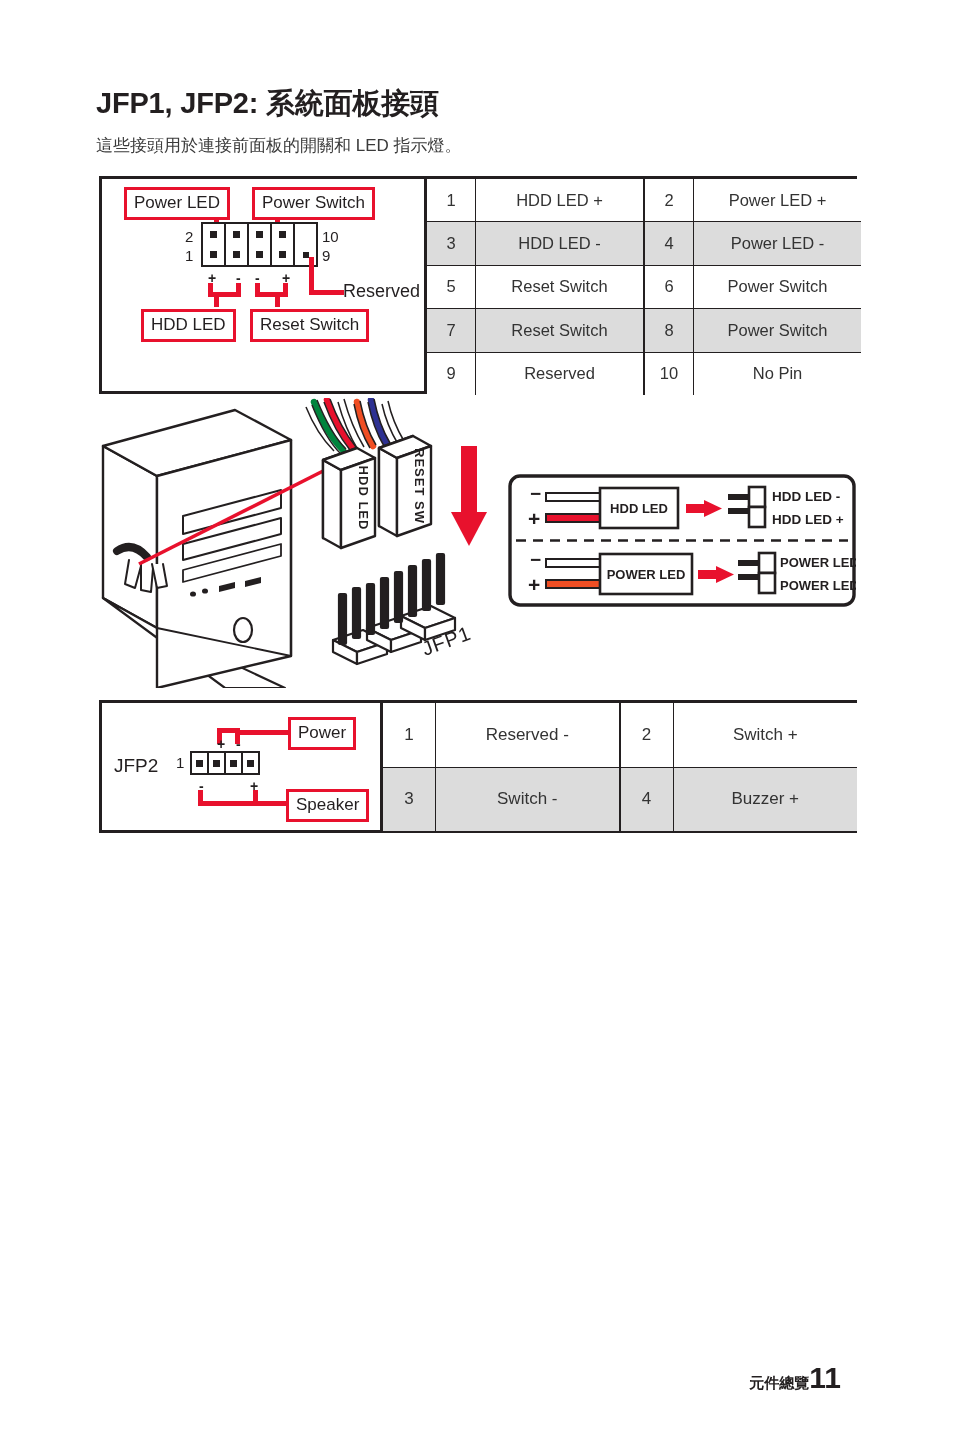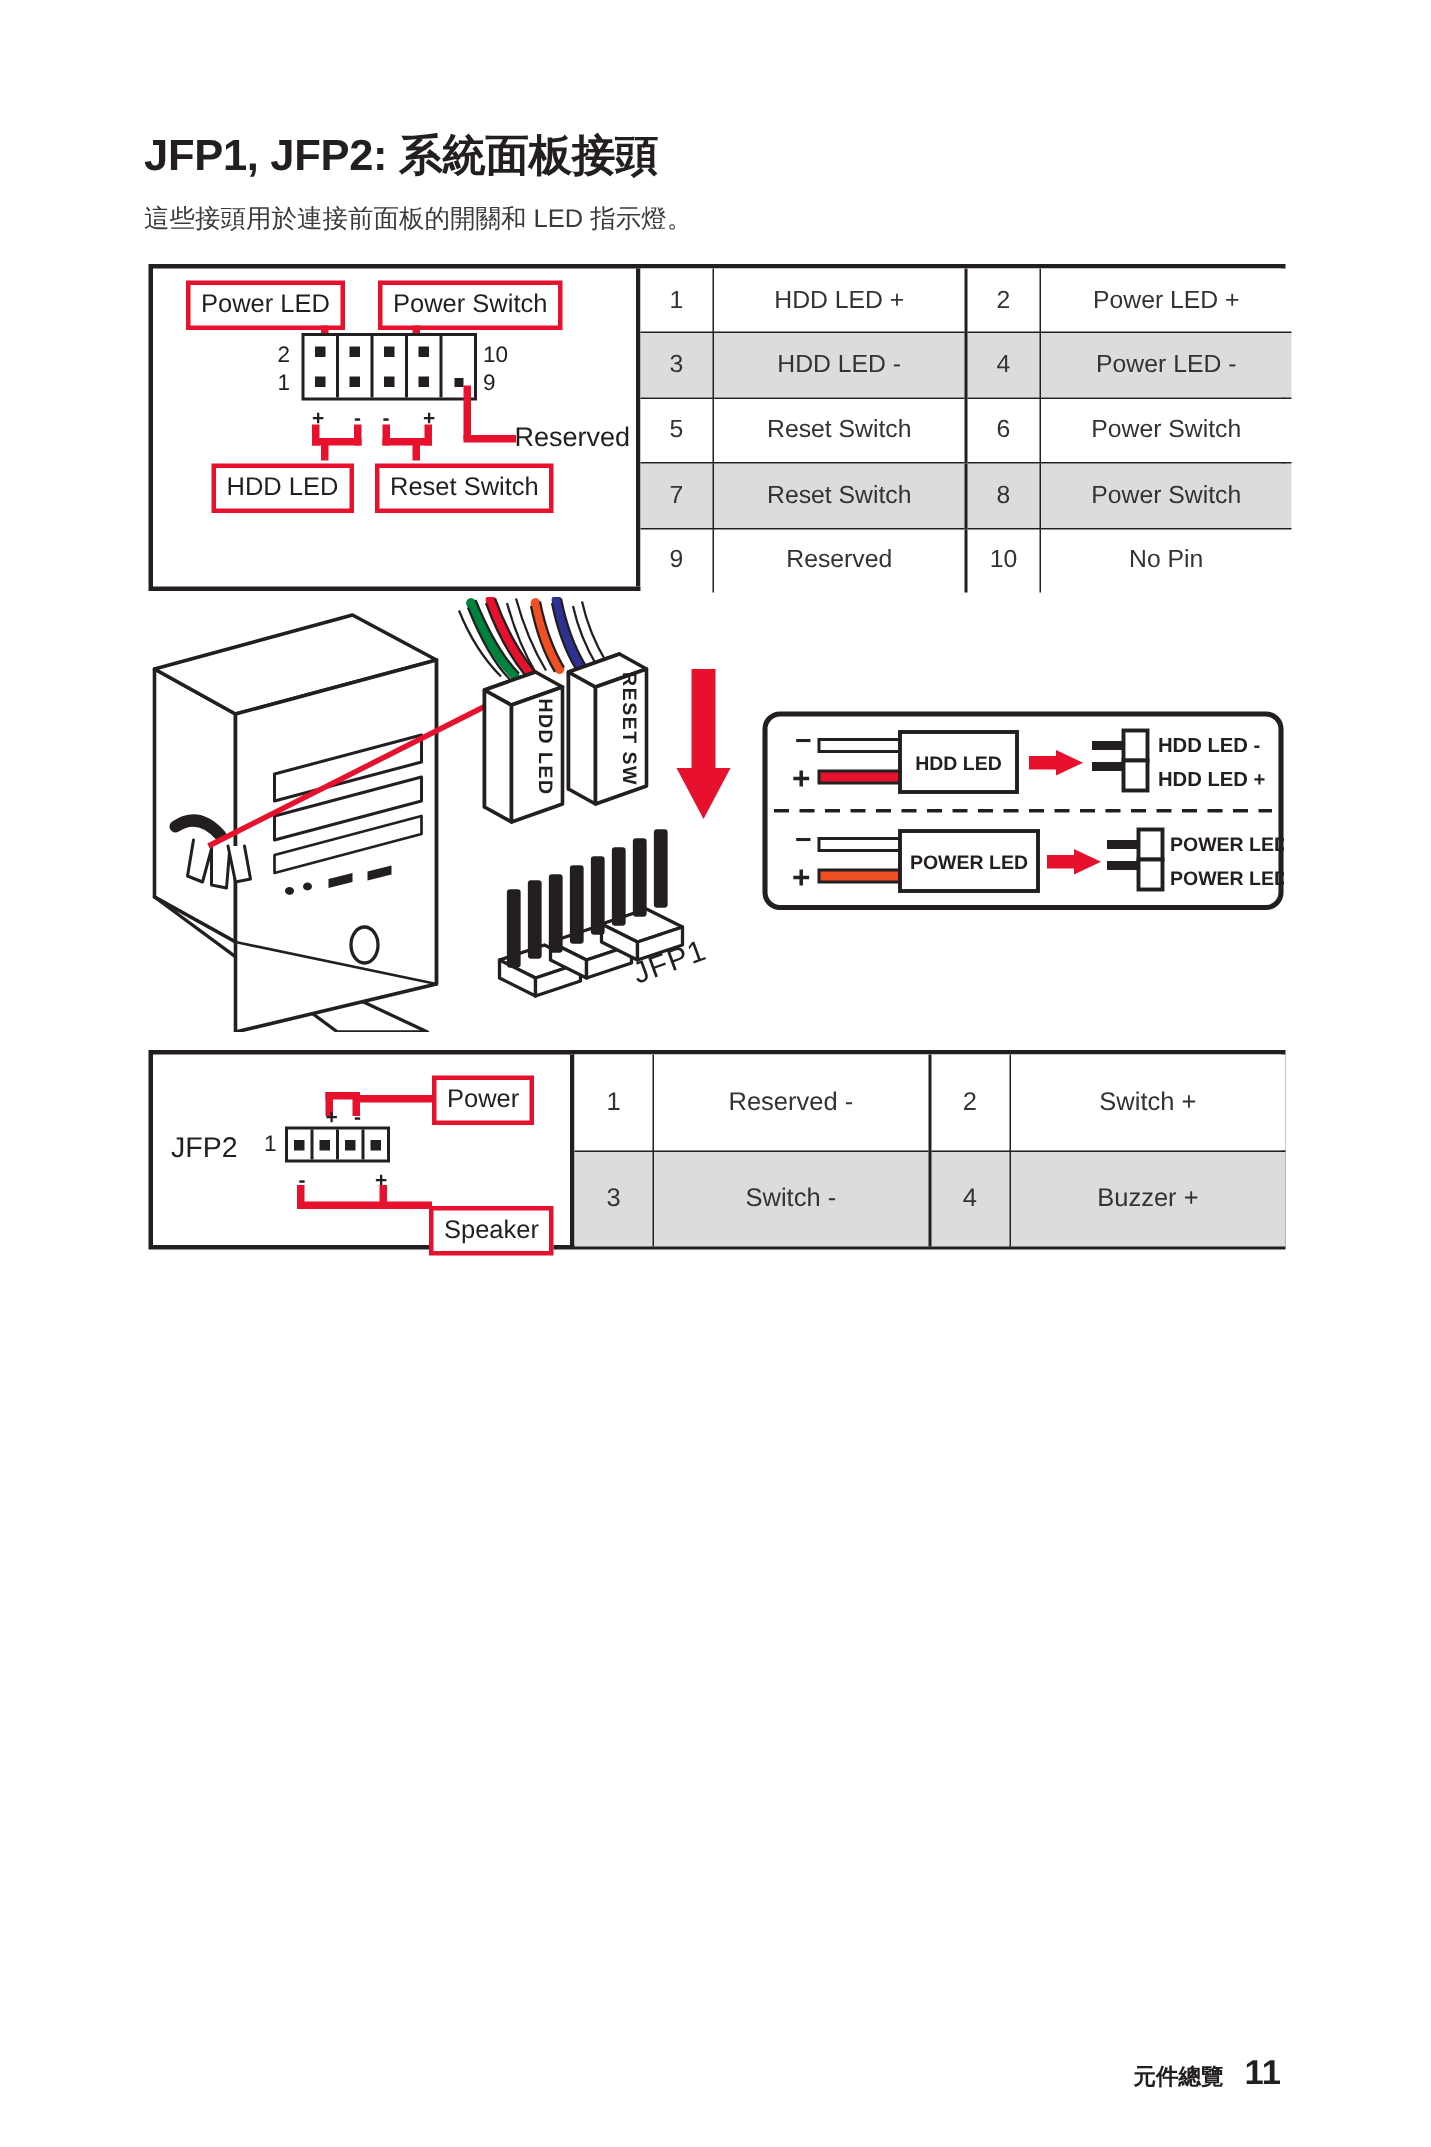--- a/index.html
+++ b/index.html
@@ -234,33 +234,33 @@
     position: absolute;
     left: 508px;
     top: 474px;
     width: 348px;
     height: 133px;
   }
 
   
   #footer {
     position: absolute;
-    right: 100px;
+    right: 113px;
     bottom: 36px;
     display: flex;
     align-items: baseline;
-    gap: 14px;
+    gap: 0;
   }
   #footer .sec {
     font-size: 15px;
     font-weight: bold;
     color: #231f20;
   }
   #footer .pg {
-    font-size: 23px;
+    font-size: 30px;
     font-weight: bold;
     color: #231f20;
   }
 
   svg { display: block; }
 </style>
 </head>
 <body>
 
 <div id="page-title">JFP1, JFP2: 系統面板接頭</div>
@@ -571,21 +571,21 @@
       </div>
     </div>
 
     <div class="sign" style="left:97px; top:76px;">-</div>
     <div class="sign" style="left:148px; top:76px;">+</div>
 
     <div class="rl" style="left:96px; top:87px; width:5px; height:16px;"></div>
     <div class="rl" style="left:151px; top:87px; width:5px; height:16px;"></div>
     <div class="rl" style="left:96px; top:98px; width:60px; height:5px;"></div>
     <div class="rl" style="left:154px; top:98px; width:32px; height:5px;"></div>
-    <div class="callout" style="left:184px; top:86px;margin-top:15px;">Speaker</div>
+    <div class="callout" style="left:184px; top:86px;">Speaker</div>
   </div>
 
   <table id="jfp2-table">
     <tbody>
       <tr>
         <td class="num">1</td>
         <td>Reserved -</td>
         <td class="num mid">2</td>
         <td>Switch +</td>
       </tr>

